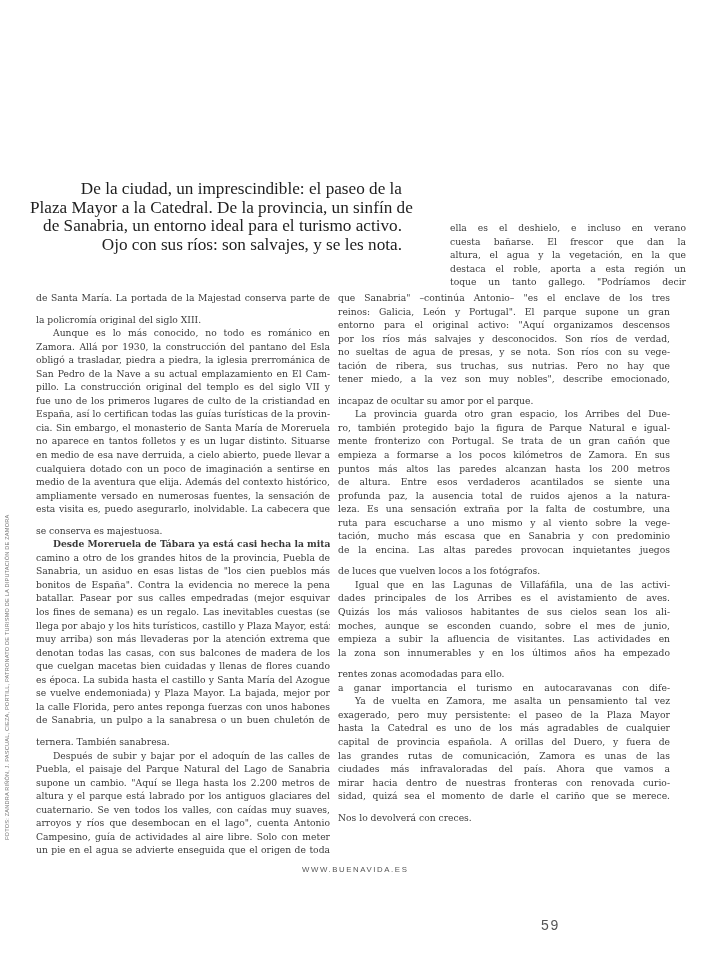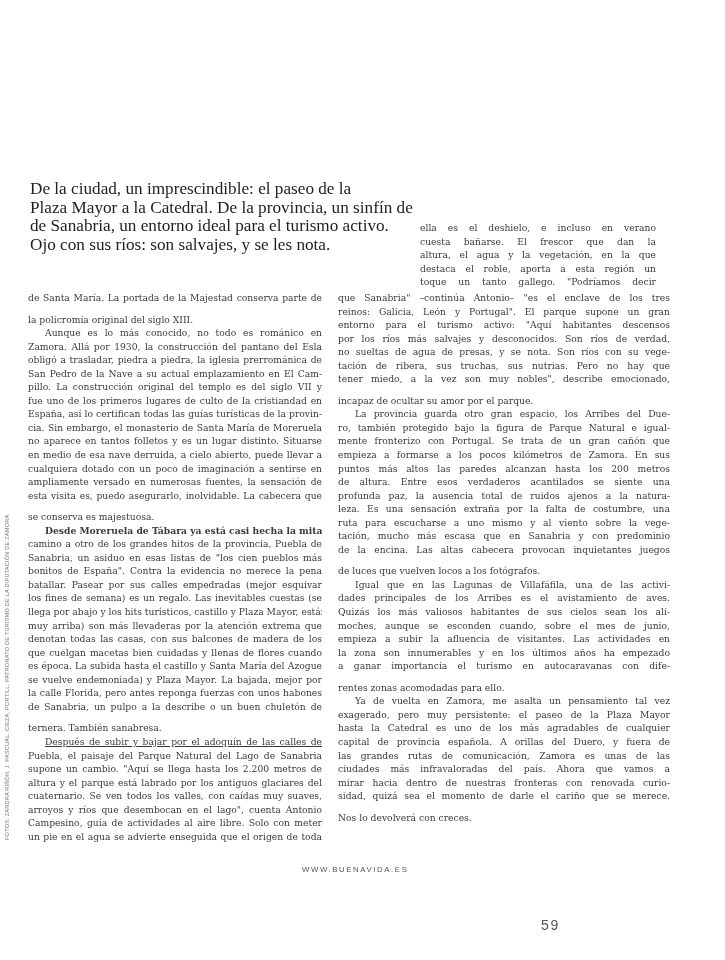--- a/index.html
+++ b/index.html
@@ -1,24 +1,24 @@
 <!DOCTYPE html>
 <html><head>
 <meta charset="utf-8">
 <style>
   html, body { margin:0; padding:0; background:#ffffff; }
   body { width:725px; height:960px; position:relative; overflow:hidden; font-family:"DejaVu Serif", serif; color:#2b2b2b; }
-  .lede { position:absolute; left:30px; top:180px; width:372px; font-family:"Liberation Serif", serif; font-size:17.2px; line-height:18.5px; color:#1e1e1e; }
+  .lede { position:absolute; left:30px; top:180px; width:372px; text-align:right; font-family:"Liberation Serif", serif; font-size:17.2px; line-height:18.5px; color:#1e1e1e; }
   .lede span { display:block; white-space:nowrap; }
   .col { position:absolute; font-family:"DejaVu Serif", serif; font-size:9.2px; line-height:13.55px; color:#3a3a3a; text-align:justify; }
   .col p { margin:0; }
   .col .ln { display:block; text-align:justify; text-align-last:justify; white-space:nowrap; overflow:hidden; }
   .col .ln.last { text-align-last:left;margin-top:8px; }
-  #col-left { left:28px; top:291px; width:294px; }
-  #col-right-top { left:420px; top:221px; width:236px; }
+  #col-left { left:36px; top:291px; width:294px; }
+  #col-right-top { left:450px; top:221px; width:236px; }
   #col-right { left:338px; top:291px; width:332px; }
   .credit { position:absolute; left:4px; top:840px; transform-origin:0 0; transform:rotate(-90deg); font-family:"Liberation Sans", sans-serif; font-size:5.6px; letter-spacing:0.2px; color:#777; white-space:nowrap; }
   .footer-url { position:absolute; left:302px; top:865px; font-family:"Liberation Sans", sans-serif; font-size:7.8px; letter-spacing:1.6px; color:#555; }
   .footer-page { position:absolute; left:541px; top:917px; font-family:"Liberation Sans", sans-serif; font-size:14px; letter-spacing:1.6px; color:#555; }
 </style>
 </head>
 <body>
 
 <div class="lede" id="lede">
     <span>De la ciudad, un imprescindible: el paseo de la</span>
@@ -44,86 +44,87 @@
       <span class="ln">Zamora. Allá por 1930, la construcción del pantano del Esla</span>
       <span class="ln">obligó a trasladar, piedra a piedra, la iglesia prerrománica de</span>
       <span class="ln">San Pedro de la Nave a su actual emplazamiento en El Cam-</span>
       <span class="ln">pillo. La construcción original del templo es del siglo VII y</span>
       <span class="ln">fue uno de los primeros lugares de culto de la cristiandad en</span>
       <span class="ln">España, así lo certifican todas las guías turísticas de la provin-</span>
       <span class="ln">cia. Sin embargo, el monasterio de Santa María de Moreruela</span>
       <span class="ln">no aparece en tantos folletos y es un lugar distinto. Situarse</span>
       <span class="ln">en medio de esa nave derruida, a cielo abierto, puede llevar a</span>
       <span class="ln">cualquiera dotado con un poco de imaginación a sentirse en</span>
+      <span class="ln">medio de la aventura que elija. Además del contexto histórico,</span>
       <span class="ln">ampliamente versado en numerosas fuentes, la sensación de</span>
       <span class="ln">esta visita es, puedo asegurarlo, inolvidable. La cabecera que</span>
       <span class="ln last">se conserva es majestuosa.</span>
     </p>
     <p>
       <span class="ln" style="text-indent: 17px; font-weight: bold;">Desde Moreruela de Tábara ya está casi hecha la mitad del</span>
       <span class="ln">camino a otro de los grandes hitos de la provincia, Puebla de</span>
       <span class="ln">Sanabria, un asiduo en esas listas de "los cien pueblos más</span>
       <span class="ln">bonitos de España". Contra la evidencia no merece la pena</span>
       <span class="ln">batallar. Pasear por sus calles empedradas (mejor esquivar</span>
       <span class="ln">los fines de semana) es un regalo. Las inevitables cuestas (se</span>
       <span class="ln">llega por abajo y los hits turísticos, castillo y Plaza Mayor, están</span>
       <span class="ln">muy arriba) son más llevaderas por la atención extrema que</span>
       <span class="ln">denotan todas las casas, con sus balcones de madera de los</span>
       <span class="ln">que cuelgan macetas bien cuidadas y llenas de flores cuando</span>
       <span class="ln">es época. La subida hasta el castillo y Santa María del Azogue</span>
       <span class="ln">se vuelve endemoniada) y Plaza Mayor. La bajada, mejor por</span>
       <span class="ln">la calle Florida, pero antes reponga fuerzas con unos habones</span>
-      <span class="ln">de Sanabria, un pulpo a la describe o un buen chuletón de</span>
+      <span class="ln">de Sanabria, un pulpo a la sanabresa o un buen chuletón de</span>
       <span class="ln last">ternera. También sanabresa.</span>
     </p>
     <p>
-      <span class="ln" style="text-indent: 17px; text-decoration: underline;">Después de subir y bajar por el adoquín de las calles de</span>
+      <span class="ln" style="text-indent: 17px;">Después de subir y bajar por el adoquín de las calles de</span>
       <span class="ln">Puebla, el paisaje del Parque Natural del Lago de Sanabria</span>
       <span class="ln">supone un cambio. "Aquí se llega hasta los 2.200 metros de</span>
       <span class="ln">altura y el parque está labrado por los antiguos glaciares del</span>
       <span class="ln">cuaternario. Se ven todos los valles, con caídas muy suaves,</span>
       <span class="ln">arroyos y ríos que desembocan en el lago", cuenta Antonio</span>
       <span class="ln">Campesino, guía de actividades al aire libre. Solo con meter</span>
       <span class="ln">un pie en el agua se advierte enseguida que el origen de toda</span>
     </p>
   </div>
 <div class="col" id="col-right">
     <p>
       <span class="ln">que Sanabria" –continúa Antonio– "es el enclave de los tres</span>
       <span class="ln">reinos: Galicia, León y Portugal". El parque supone un gran</span>
-      <span class="ln">entorno para el turismo activo: "Aquí habitantes descensos</span>
+      <span class="ln">entorno para el original activo: "Aquí organizamos descensos</span>
       <span class="ln">por los ríos más salvajes y desconocidos. Son ríos de verdad,</span>
       <span class="ln">no sueltas de agua de presas, y se nota. Son ríos con su vege-</span>
       <span class="ln">tación de ribera, sus truchas, sus nutrias. Pero no hay que</span>
       <span class="ln">tener miedo, a la vez son muy nobles", describe emocionado,</span>
       <span class="ln last">incapaz de ocultar su amor por el parque.</span>
     </p>
     <p>
       <span class="ln" style="text-indent: 17px;">La provincia guarda otro gran espacio, los Arribes del Due-</span>
       <span class="ln">ro, también protegido bajo la figura de Parque Natural e igual-</span>
       <span class="ln">mente fronterizo con Portugal. Se trata de un gran cañón que</span>
       <span class="ln">empieza a formarse a los pocos kilómetros de Zamora. En sus</span>
       <span class="ln">puntos más altos las paredes alcanzan hasta los 200 metros</span>
       <span class="ln">de altura. Entre esos verdaderos acantilados se siente una</span>
       <span class="ln">profunda paz, la ausencia total de ruidos ajenos a la natura-</span>
       <span class="ln">leza. Es una sensación extraña por la falta de costumbre, una</span>
       <span class="ln">ruta para escucharse a uno mismo y al viento sobre la vege-</span>
       <span class="ln">tación, mucho más escasa que en Sanabria y con predominio</span>
-      <span class="ln">de la encina. Las altas cabecera provocan inquietantes juegos</span>
+      <span class="ln">de la encina. Las altas paredes provocan inquietantes juegos</span>
       <span class="ln last">de luces que vuelven locos a los fotógrafos.</span>
     </p>
     <p>
       <span class="ln" style="text-indent: 17px;">Igual que en las Lagunas de Villafáfila, una de las activi-</span>
       <span class="ln">dades principales de los Arribes es el avistamiento de aves.</span>
       <span class="ln">Quizás los más valiosos habitantes de sus cielos sean los ali-</span>
       <span class="ln">moches, aunque se esconden cuando, sobre el mes de junio,</span>
       <span class="ln">empieza a subir la afluencia de visitantes. Las actividades en</span>
       <span class="ln">la zona son innumerables y en los últimos años ha empezado</span>
+      <span class="ln last">rentes zonas acomodadas para ello.</span>
       <span class="ln">a ganar importancia el turismo en autocaravanas con dife-</span>
-      <span class="ln last">rentes zonas acomodadas para ello.</span>
     </p>
     <p>
       <span class="ln" style="text-indent: 17px;">Ya de vuelta en Zamora, me asalta un pensamiento tal vez</span>
       <span class="ln">exagerado, pero muy persistente: el paseo de la Plaza Mayor</span>
       <span class="ln">hasta la Catedral es uno de los más agradables de cualquier</span>
       <span class="ln">capital de provincia española. A orillas del Duero, y fuera de</span>
       <span class="ln">las grandes rutas de comunicación, Zamora es unas de las</span>
       <span class="ln">ciudades más infravaloradas del país. Ahora que vamos a</span>
       <span class="ln">mirar hacia dentro de nuestras fronteras con renovada curio-</span>
       <span class="ln">sidad, quizá sea el momento de darle el cariño que se merece.</span>

